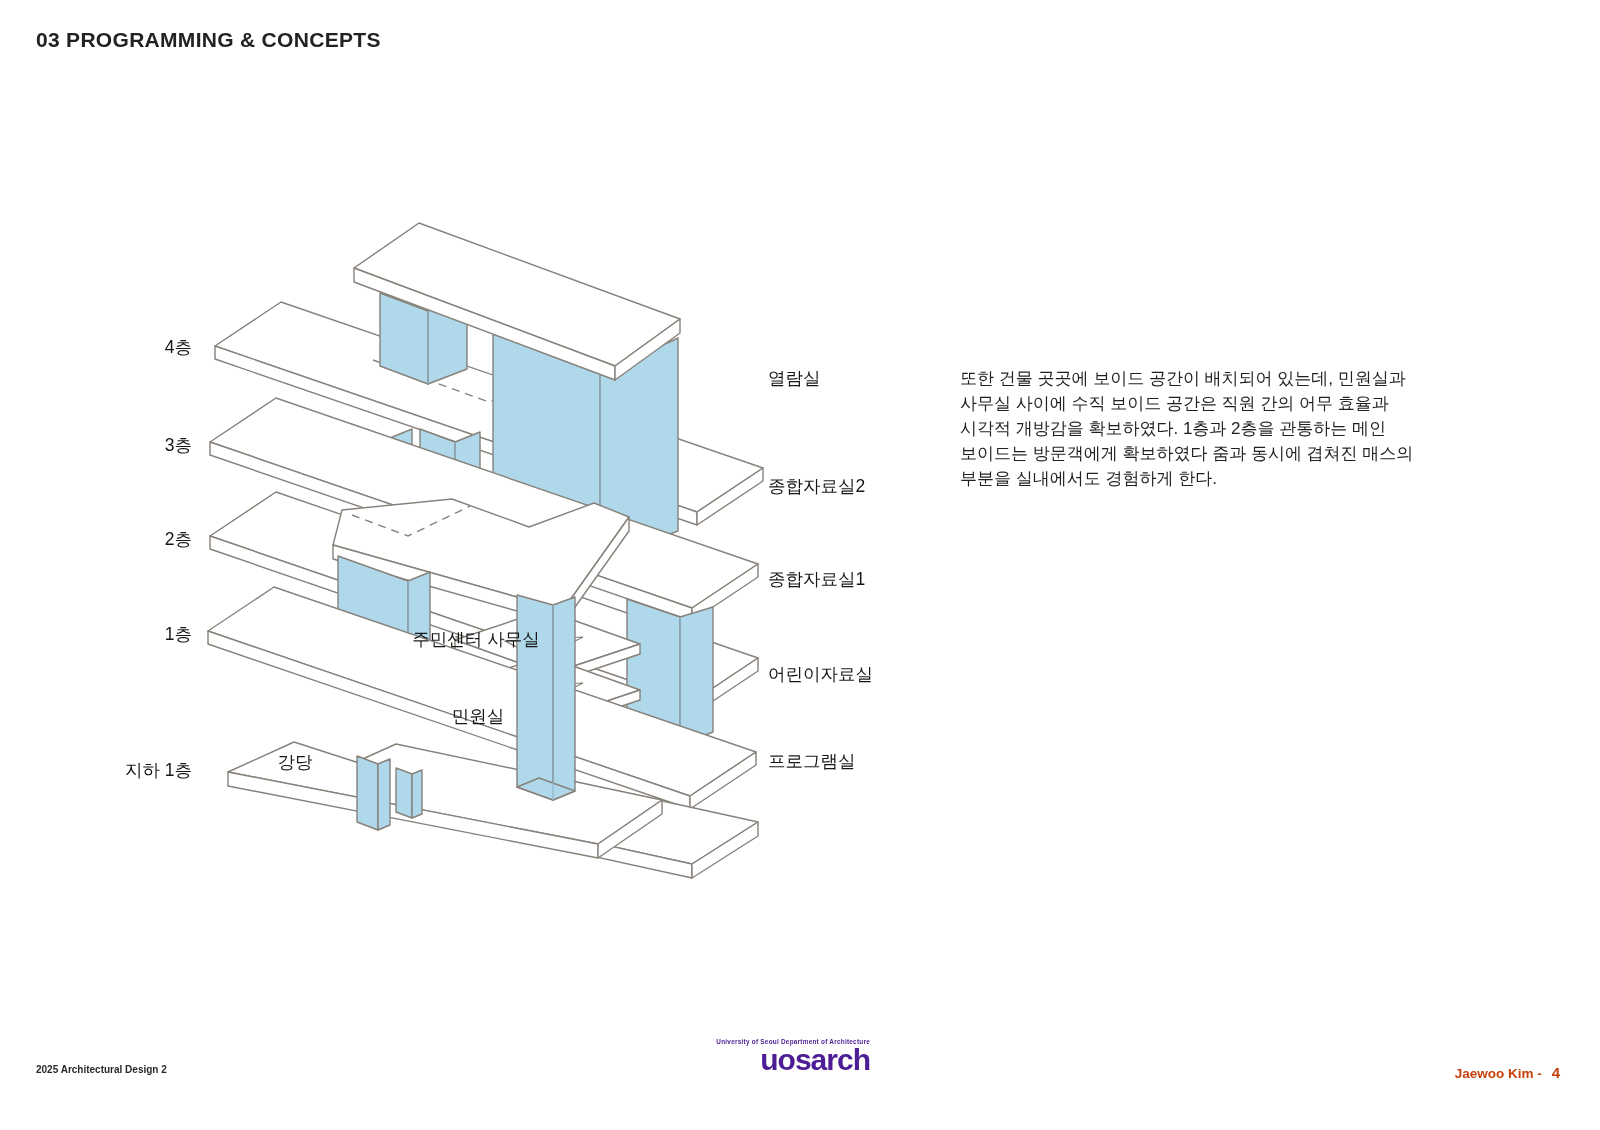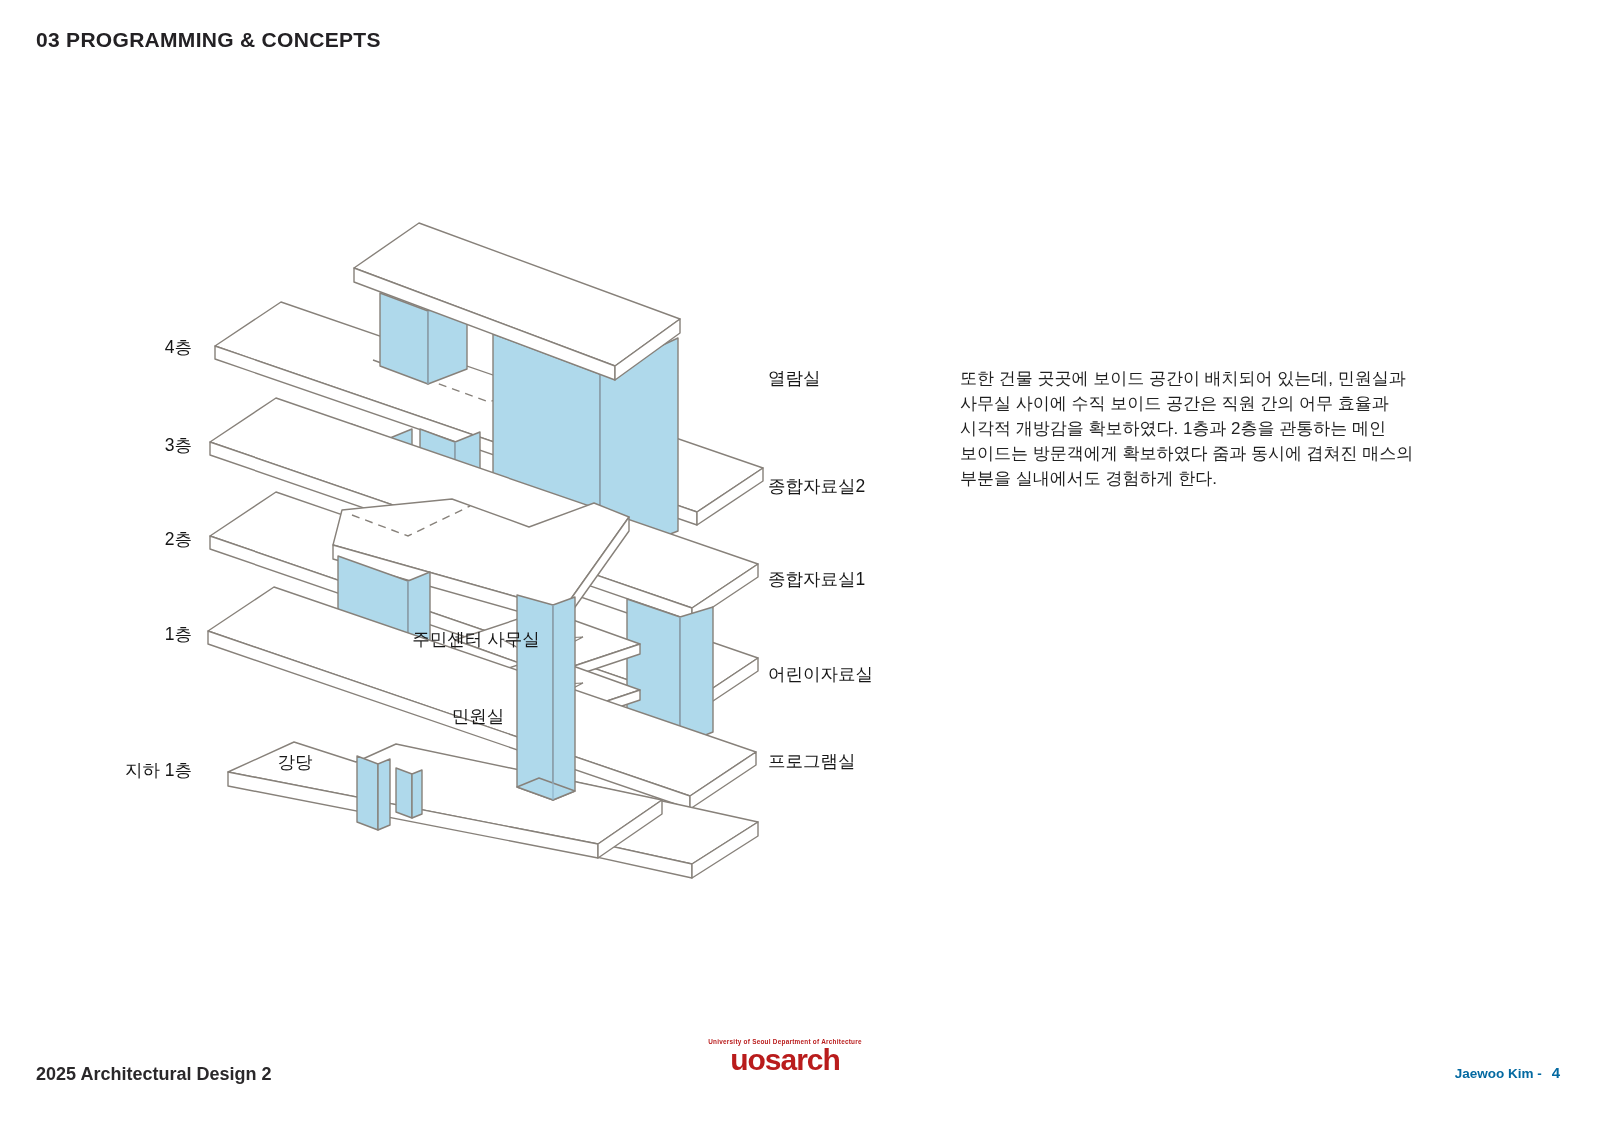--- a/index.html
+++ b/index.html
@@ -10,25 +10,25 @@
   .diagram-wrap{position:absolute;inset:0;}
   .diagram-wrap svg{display:block;}
   .pl{fill:#ffffff;stroke:#87817a;stroke-width:1.4;stroke-linejoin:round;}
   .bl{fill:#afd9eb;stroke:#87817a;stroke-width:1.4;stroke-linejoin:round;}
   .ble{fill:none;stroke:#8fb2c9;stroke-width:1.2;}
   .dash{fill:none;stroke:#87817a;stroke-width:1.4;stroke-dasharray:8 6;}
   .thin{fill:none;stroke:#87817a;stroke-width:1.2;}
   .dlabel{font-family:"Liberation Sans","DejaVu Sans",sans-serif;font-size:17.5px;fill:#161616;}
   .body-text{position:absolute;left:960px;top:366px;width:480px;}
   .body-text p{margin:0 0 17px 0;font-size:17px;line-height:25px;white-space:pre-line;color:#1f1f1f;}
-  .footer-left{position:absolute;left:36px;top:1064px;font-size:18px;font-weight:700;color:#2a282a;}
-  .footer-logo{position:absolute;left:700px;top:1038px;width:170px;text-align:center;color:#b91c1c;}
+  .footer-left{position:absolute;left:36px;top:1064px;font-size:10px;font-weight:700;color:#2a282a;}
+  .footer-logo{position:absolute;left:700px;top:1038px;width:170px;text-align:right;color:#4c1d95;}
   .logo-small{display:block;font-size:6.4px;letter-spacing:.25px;font-weight:600;}
   .logo-main{display:block;font-size:30px;font-weight:800;letter-spacing:-1px;line-height:30px;}
-  .footer-right{position:absolute;right:40px;top:1064px;text-align:center;color:#0369a1;}
+  .footer-right{position:absolute;right:40px;top:1064px;text-align:center;color:#c2410c;}
   .footer-author{font-size:13.5px;font-weight:700;}
   .footer-page{font-size:15px;font-weight:600;margin-left:10px;}
 </style>
 </head>
 <body>
 
 <div class="page">
 
   <h1 class="page-title">03 PROGRAMMING &amp; CONCEPTS</h1>
 

